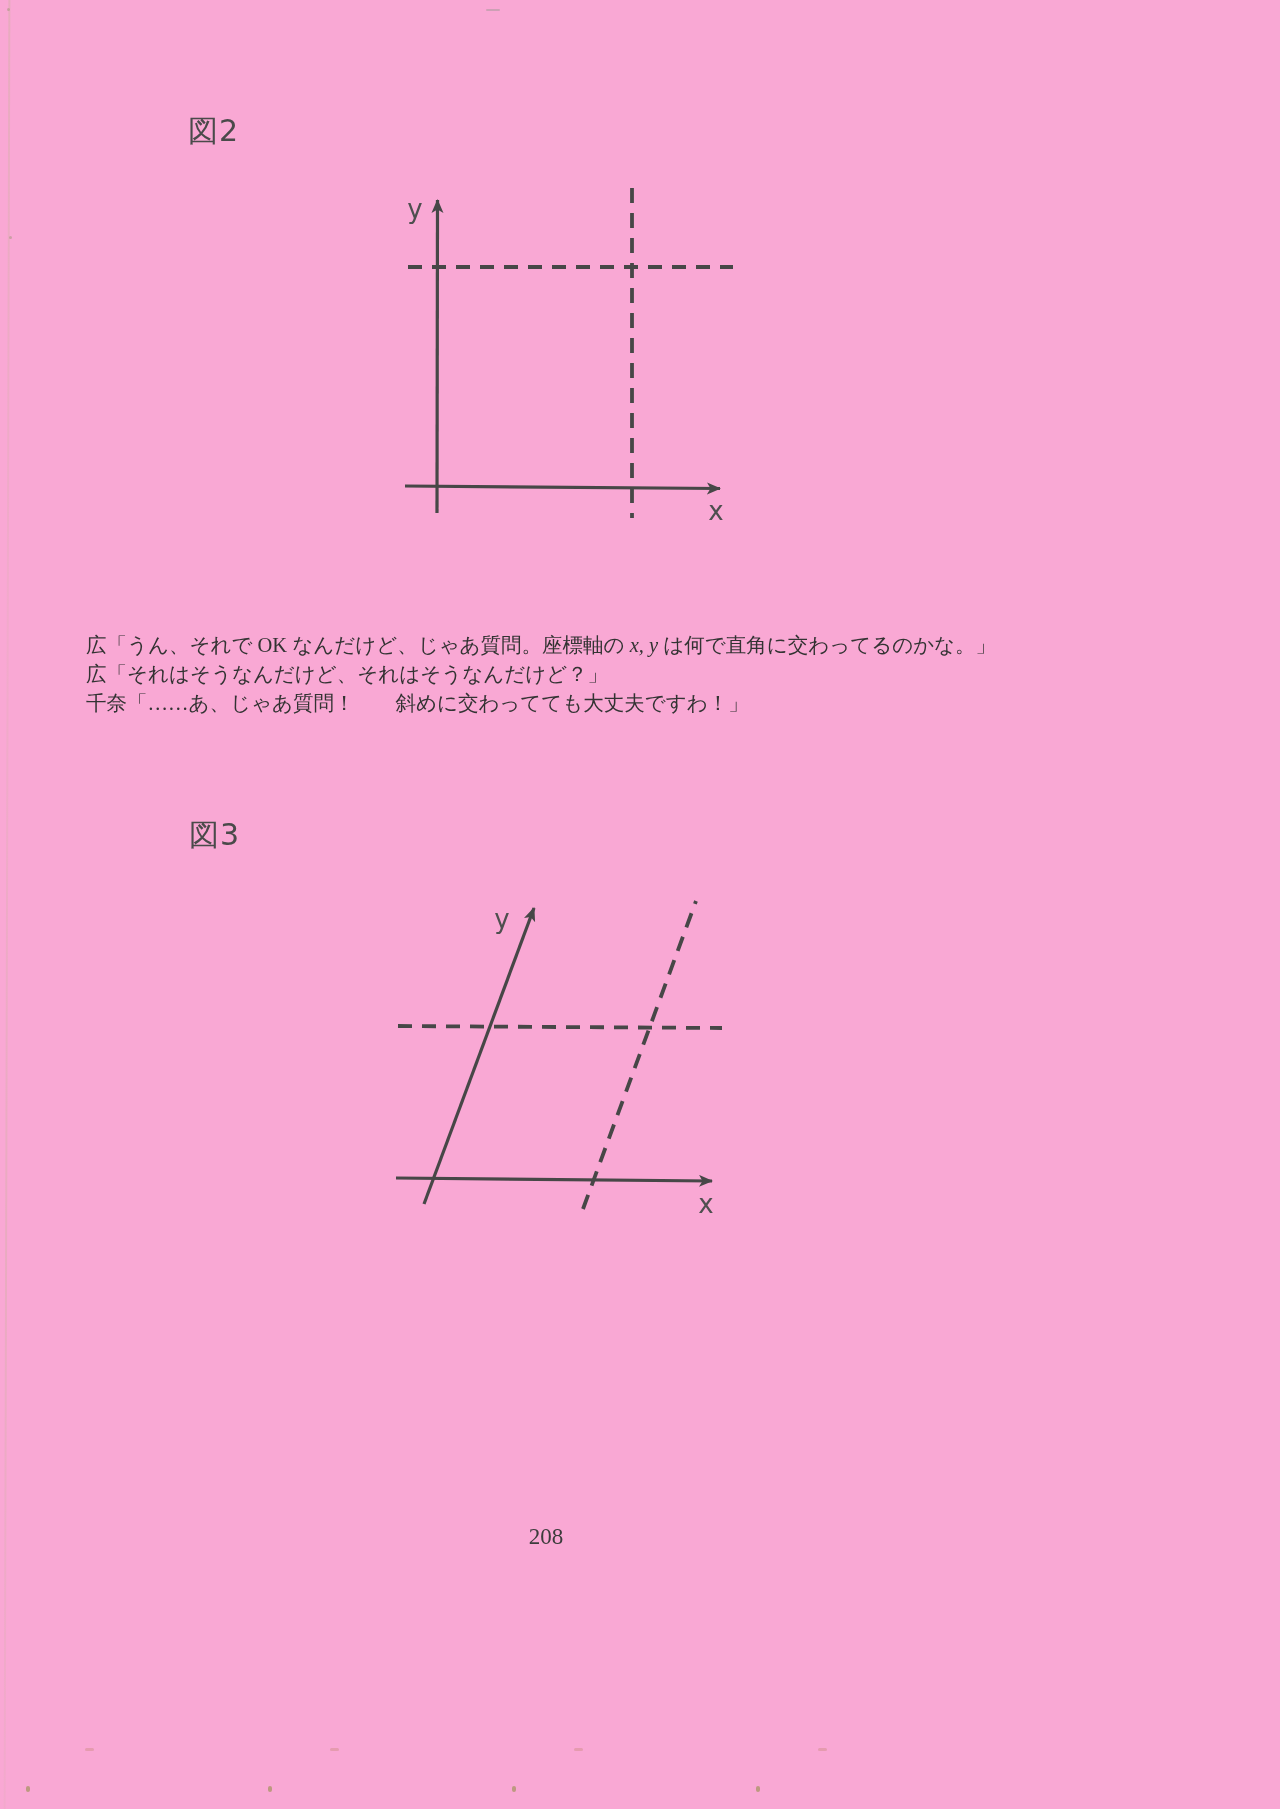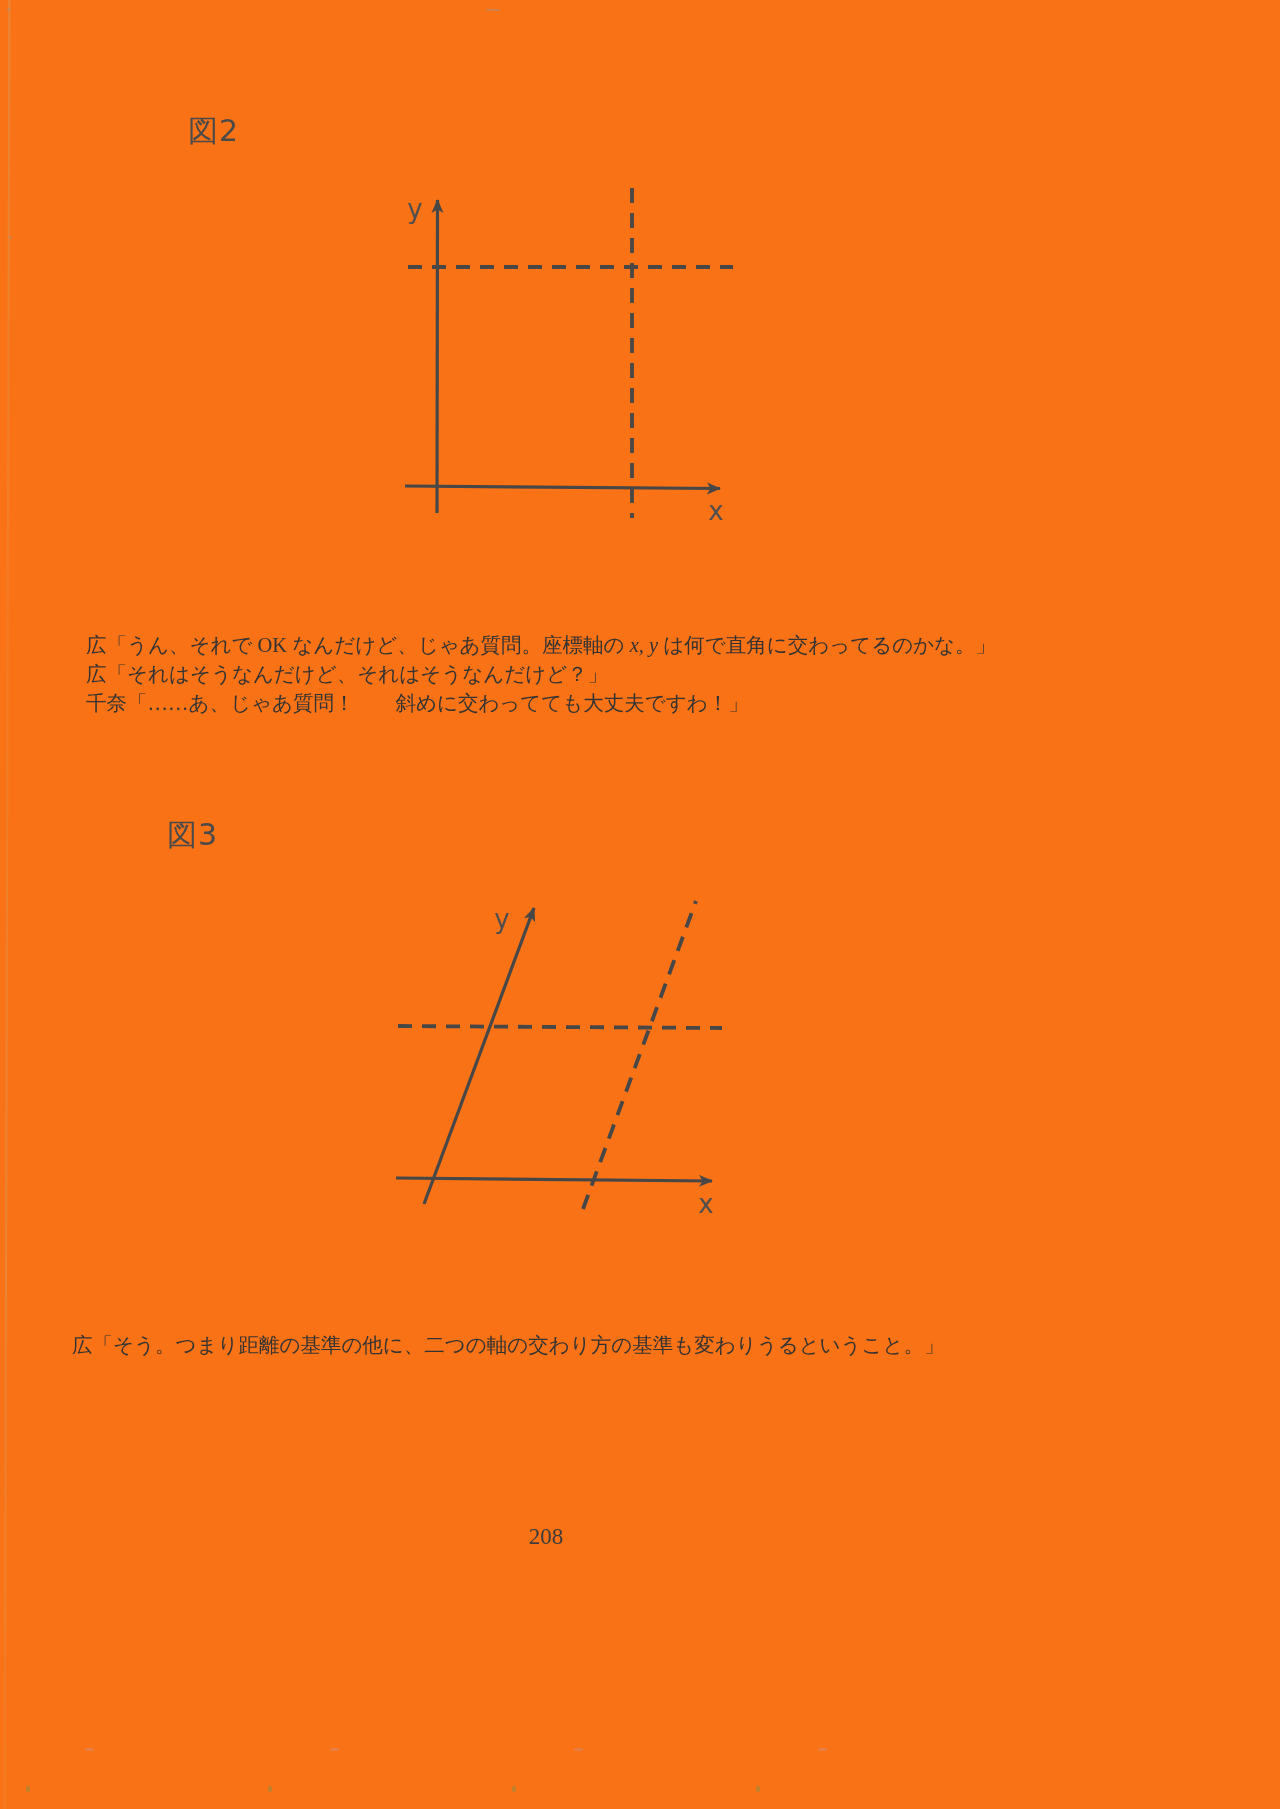--- a/index.html
+++ b/index.html
@@ -1,20 +1,20 @@
 <!DOCTYPE html>
 <html><head>
 <meta charset="utf-8">
 <style>
   html,body{margin:0;padding:0;background:#e9e9e9;}
   .page{
     position:relative;
     width:1280px;height:1809px;
     margin:0 auto;
-    background:#f97316;
+    background:#f9a8d4;
     overflow:hidden;
     font-family:"Liberation Serif","DejaVu Serif",serif;
     color:#3a3a3a;
   }
   
   .edge-line{
     position:absolute;left:6px;top:0;width:2px;height:100%;
     background:linear-gradient(180deg,
       rgba(190,180,140,.30) 0%,
       rgba(190,180,140,.12) 35%,
@@ -83,42 +83,41 @@
     <text x="415" y="218" class="axis-letter" text-anchor="middle">y</text>
     <text x="716" y="520" class="axis-letter" text-anchor="middle">x</text>
   </svg>
 
   <div class="dialogue top" style="left:86px;top:631px;width:1150px;">
     <div class="line"><span>広「うん、それで OK なんだけど、じゃあ質問。座標軸の </span><span class="math-var">x, y</span><span> は何で直角に交わってるのかな。」</span></div>
     <div class="line">広「それはそうなんだけど、それはそうなんだけど？」</div>
     <div class="line">千奈「……あ、じゃあ質問！　　斜めに交わってても大丈夫ですわ！」</div>
   </div>
 
-  <div class="fig-label" style="left:167px;top:818px;">図3</div>
+  <div class="fig-label" style="left:189px;top:818px;">図3</div>
 
   <svg class="fig-svg" style="left:380px;top:878px;" width="362" height="345" viewBox="380 878 362 345">
     <defs>
       <marker id="arrow3" markerUnits="userSpaceOnUse" markerWidth="16" markerHeight="14" refX="13" refY="6" orient="auto">
         <path d="M0,0 L14,6 L0,12 L3.5,6 Z" fill="#474747"></path>
       </marker>
     </defs>
 
     <line x1="424" y1="1204" x2="534" y2="908" stroke="#474747" stroke-width="3.2" marker-end="url(#arrow3)"></line>
 
     <line x1="396" y1="1178" x2="712" y2="1181" stroke="#474747" stroke-width="3.2" marker-end="url(#arrow3)"></line>
 
     <line x1="398" y1="1026" x2="722" y2="1028" stroke="#474747" stroke-width="3.8" stroke-dasharray="14 10"></line>
 
     <line x1="583" y1="1209" x2="696" y2="901" stroke="#474747" stroke-width="3.8" stroke-dasharray="15 10"></line>
     <text x="502" y="928" class="axis-letter" text-anchor="middle">y</text>
     <text x="706" y="1213" class="axis-letter" text-anchor="middle">x</text>
   </svg>
 
   <div class="dialogue bottom" style="left:62px;top:1330px;width:1200px;">
-    <div class="line indent">広「そう。つまり距離の基準の他に、二つの軸の交わり方の基準も変わりうるということ。」</div>
   </div>
 
   <div class="page-number">208</div>
 
   <div class="speck grayline" style="left:486px;top:9px;"></div>
   <div class="speck dot" style="left:7px;top:8px;"></div>
   <div class="speck dot" style="left:9px;top:236px;"></div>
   <div class="speck pink" style="left:85px;top:1748px;"></div>
   <div class="speck pink" style="left:330px;top:1748px;"></div>
   <div class="speck pink" style="left:574px;top:1748px;"></div>

